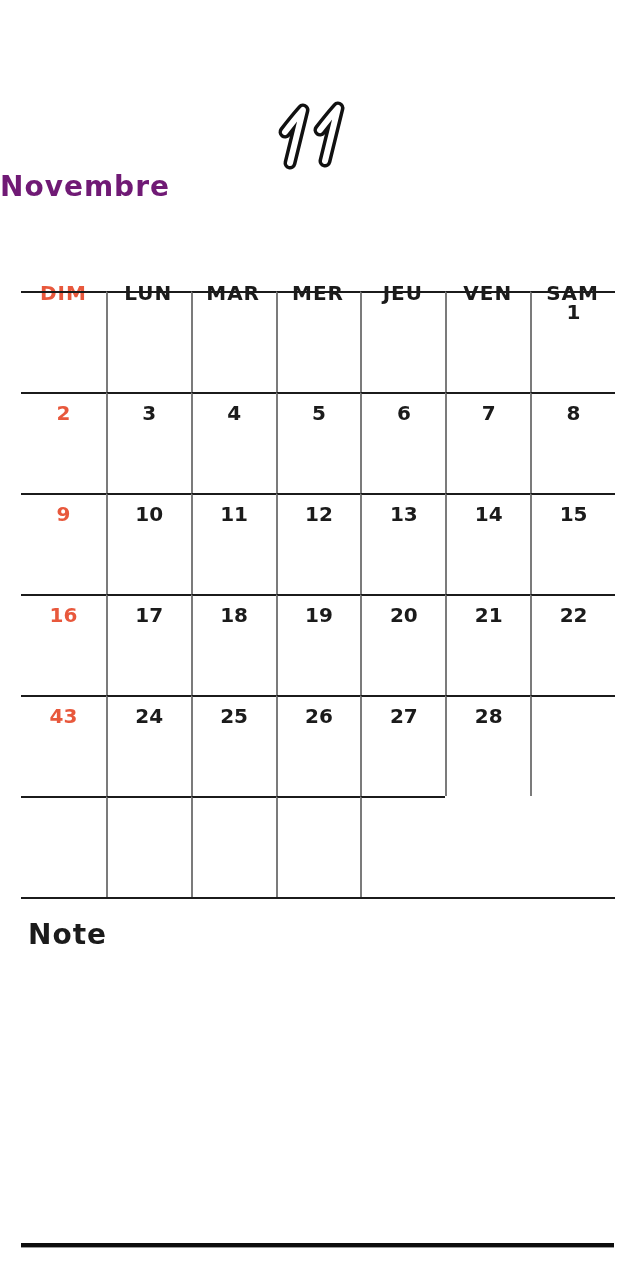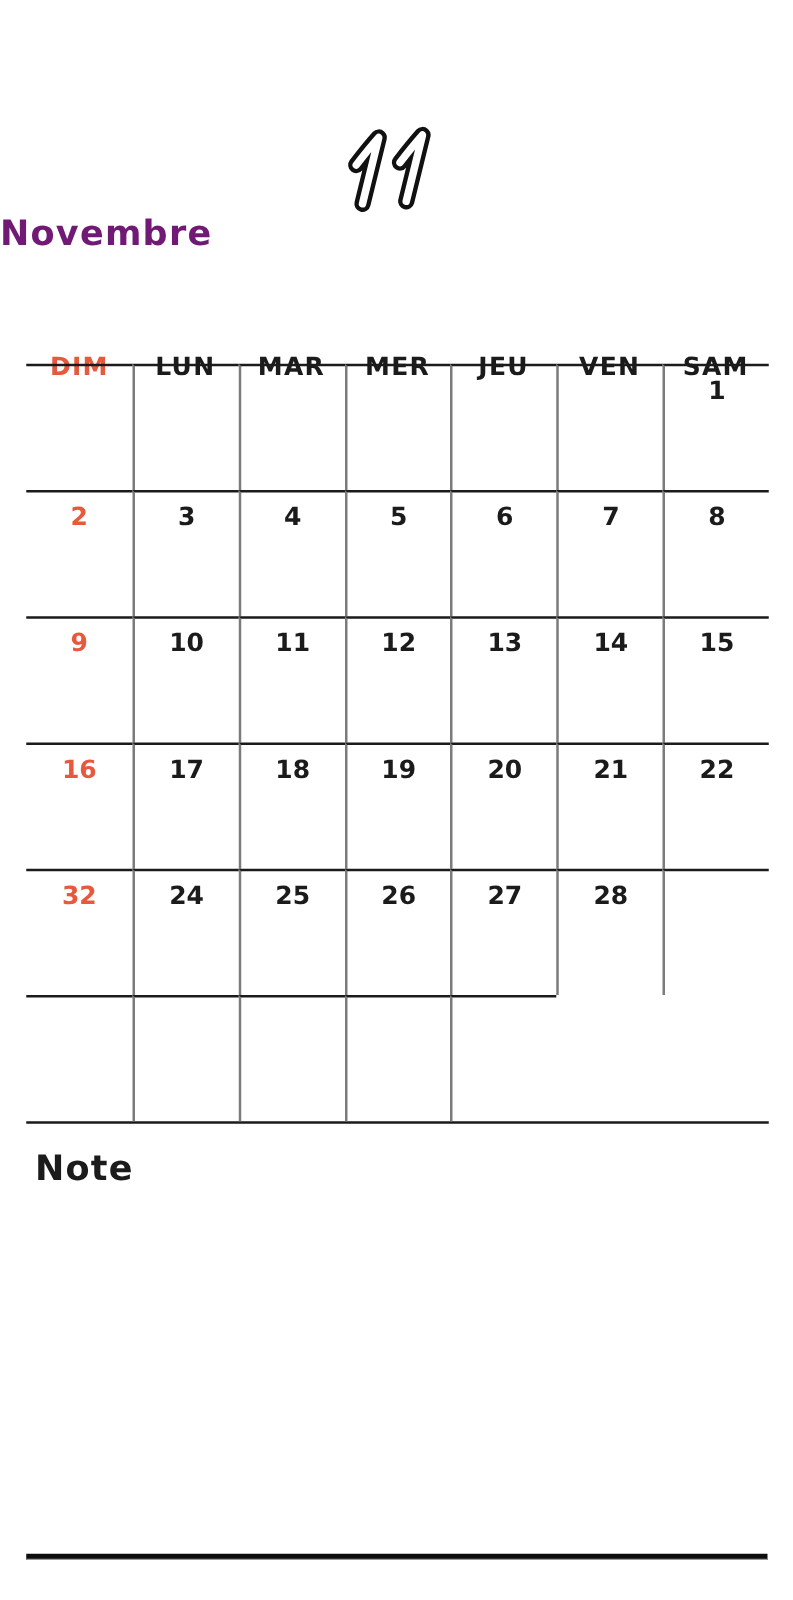--- a/index.html
+++ b/index.html
@@ -160,21 +160,21 @@
     <div class="day-cell">15</div>
 
     <div class="day-cell sun">16</div>
     <div class="day-cell">17</div>
     <div class="day-cell">18</div>
     <div class="day-cell">19</div>
     <div class="day-cell">20</div>
     <div class="day-cell">21</div>
     <div class="day-cell">22</div>
 
-    <div class="day-cell sun">32</div>
+    <div class="day-cell sun">43</div>
     <div class="day-cell">24</div>
     <div class="day-cell">25</div>
     <div class="day-cell">26</div>
     <div class="day-cell">27</div>
     <div class="day-cell">28</div>
 
     <div class="day-cell"></div>
     <div class="day-cell"></div>
     <div class="day-cell"></div>
     <div class="day-cell"></div>

